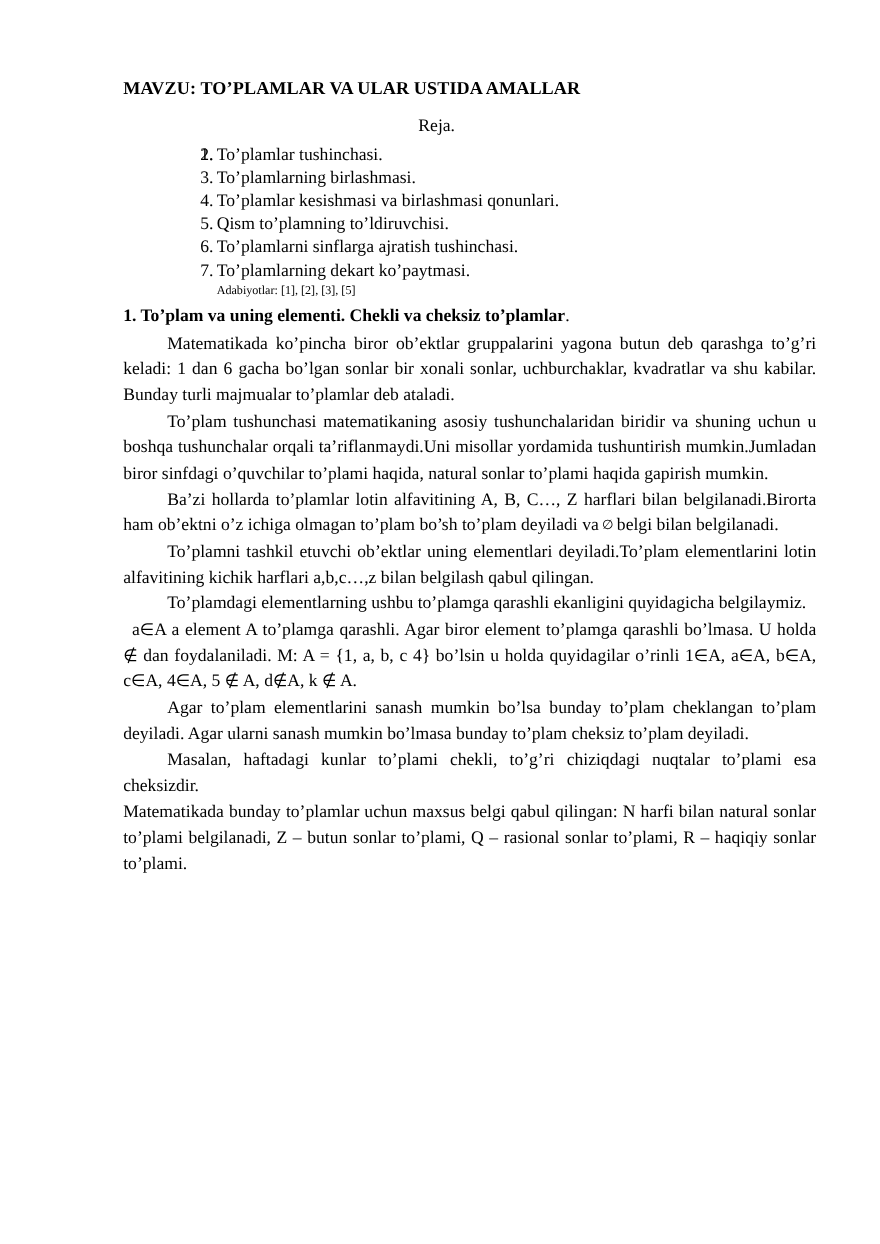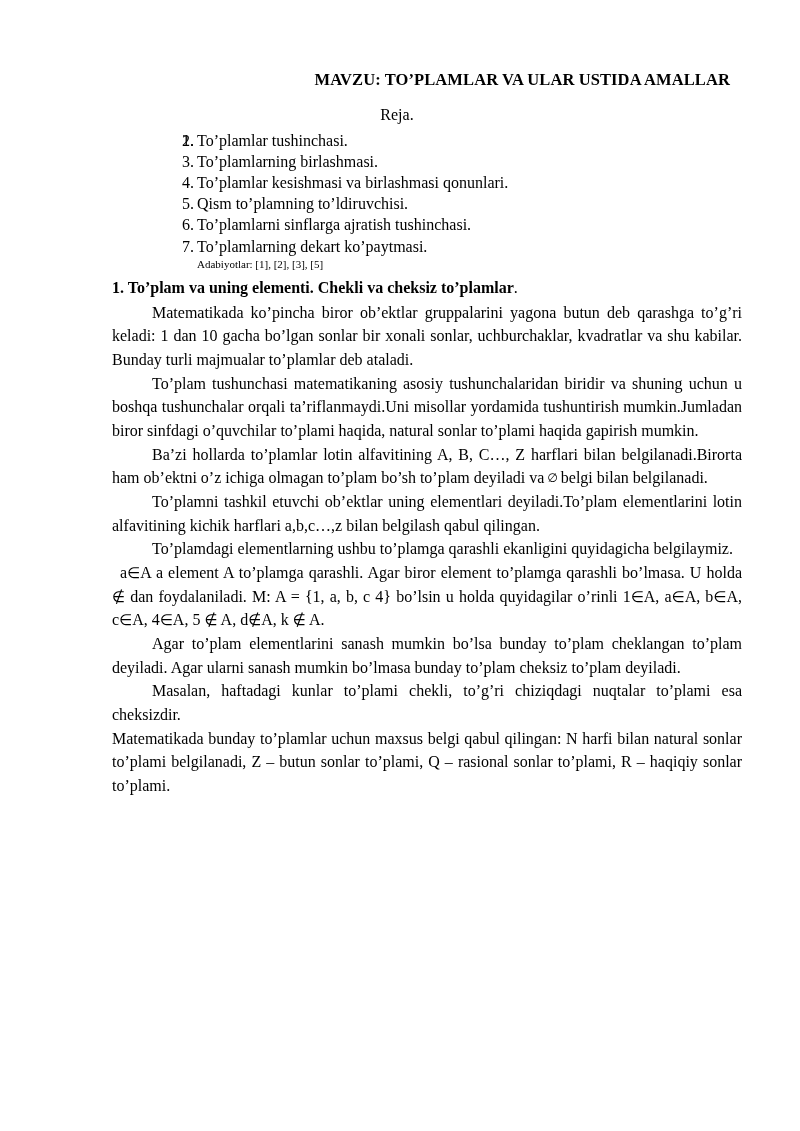--- a/index.html
+++ b/index.html
@@ -19,21 +19,21 @@
     width: 800px;
     height: 1131px;
     box-sizing: border-box;
     padding: 70px 58px 0 112px;
     background: #ffffff;
     overflow: hidden;
   }
   .doc-title {
     font-size: 16.5px;
     font-weight: bold;
-    text-align: right;
+    text-align: left;
     letter-spacing: 0.1px;
     margin: 0 0 13px 0;
     line-height: 1.25;
     padding-right: 12px;
   }
   .reja {
     font-size: 16px;
     text-align: center;
     margin: 0 0 4px 0;
     line-height: 1.4;
@@ -133,21 +133,21 @@
     <li>
       <span class="num">7.</span>
       <span>To’plamlarning dekart ko’paytmasi.</span>
     </li>
   </ol>
 
   <div class="refs">Adabiyotlar: [1], [2], [3], [5]</div>
 
   <div class="section-head"><b>1. To’plam va uning elementi. Chekli va cheksiz to’plamlar</b><span>.</span></div>
 
-  <p class="body">Matematikada ko’pincha biror ob’ektlar gruppalarini yagona butun deb qarashga to’g’ri keladi: 1 dan 10 gacha bo’lgan sonlar bir xonali sonlar, uchburchaklar, kvadratlar va shu kabilar. Bunday turli majmualar to’plamlar deb ataladi.</p>
+  <p class="body">Matematikada ko’pincha biror ob’ektlar gruppalarini yagona butun deb qarashga to’g’ri keladi: 1 dan 6 gacha bo’lgan sonlar bir xonali sonlar, uchburchaklar, kvadratlar va shu kabilar. Bunday turli majmualar to’plamlar deb ataladi.</p>
 
   <p class="body">To’plam tushunchasi matematikaning asosiy tushunchalaridan biridir va shuning uchun u boshqa tushunchalar orqali ta’riflanmaydi.Uni misollar yordamida tushuntirish mumkin.Jumladan biror sinfdagi o’quvchilar to’plami haqida, natural sonlar to’plami haqida gapirish mumkin.</p>
 
   <p class="body"><span>Ba’zi hollarda to’plamlar lotin alfavitining A, B, C…, Z harflari bilan belgilanadi.Birorta ham ob’ektni o’z ichiga olmagan to’plam bo’sh to’plam deyiladi va</span><span class="emptyset">∅</span><span>belgi bilan belgilanadi.</span></p>
 
   <p class="body">To’plamni tashkil etuvchi ob’ektlar uning elementlari deyiladi.To’plam elementlarini lotin alfavitining kichik harflari a,b,c…,z   bilan belgilash qabul qilingan.</p>
 
   <p class="body">To’plamdagi elementlarning ushbu to’plamga qarashli ekanligini quyidagicha belgilaymiz.</p>
 
   <p class="body smallindent"><span>a</span><span class="mathsym">∈</span><span>A a element A to’plamga qarashli. Agar biror element to’plamga qarashli bo’lmasa. U holda</span> <span class="mathsym">∉</span> <span>dan foydalaniladi. M: A = {1, a, b, c 4} bo’lsin u holda quyidagilar o’rinli 1</span><span class="mathsym">∈</span><span>A, a</span><span class="mathsym">∈</span><span>A, b</span><span class="mathsym">∈</span><span>A, c</span><span class="mathsym">∈</span><span>A, 4</span><span class="mathsym">∈</span><span>A, 5</span> <span class="mathsym">∉</span> <span>A, d</span><span class="mathsym">∉</span><span>A, k</span> <span class="mathsym">∉</span> <span>A.</span></p>

